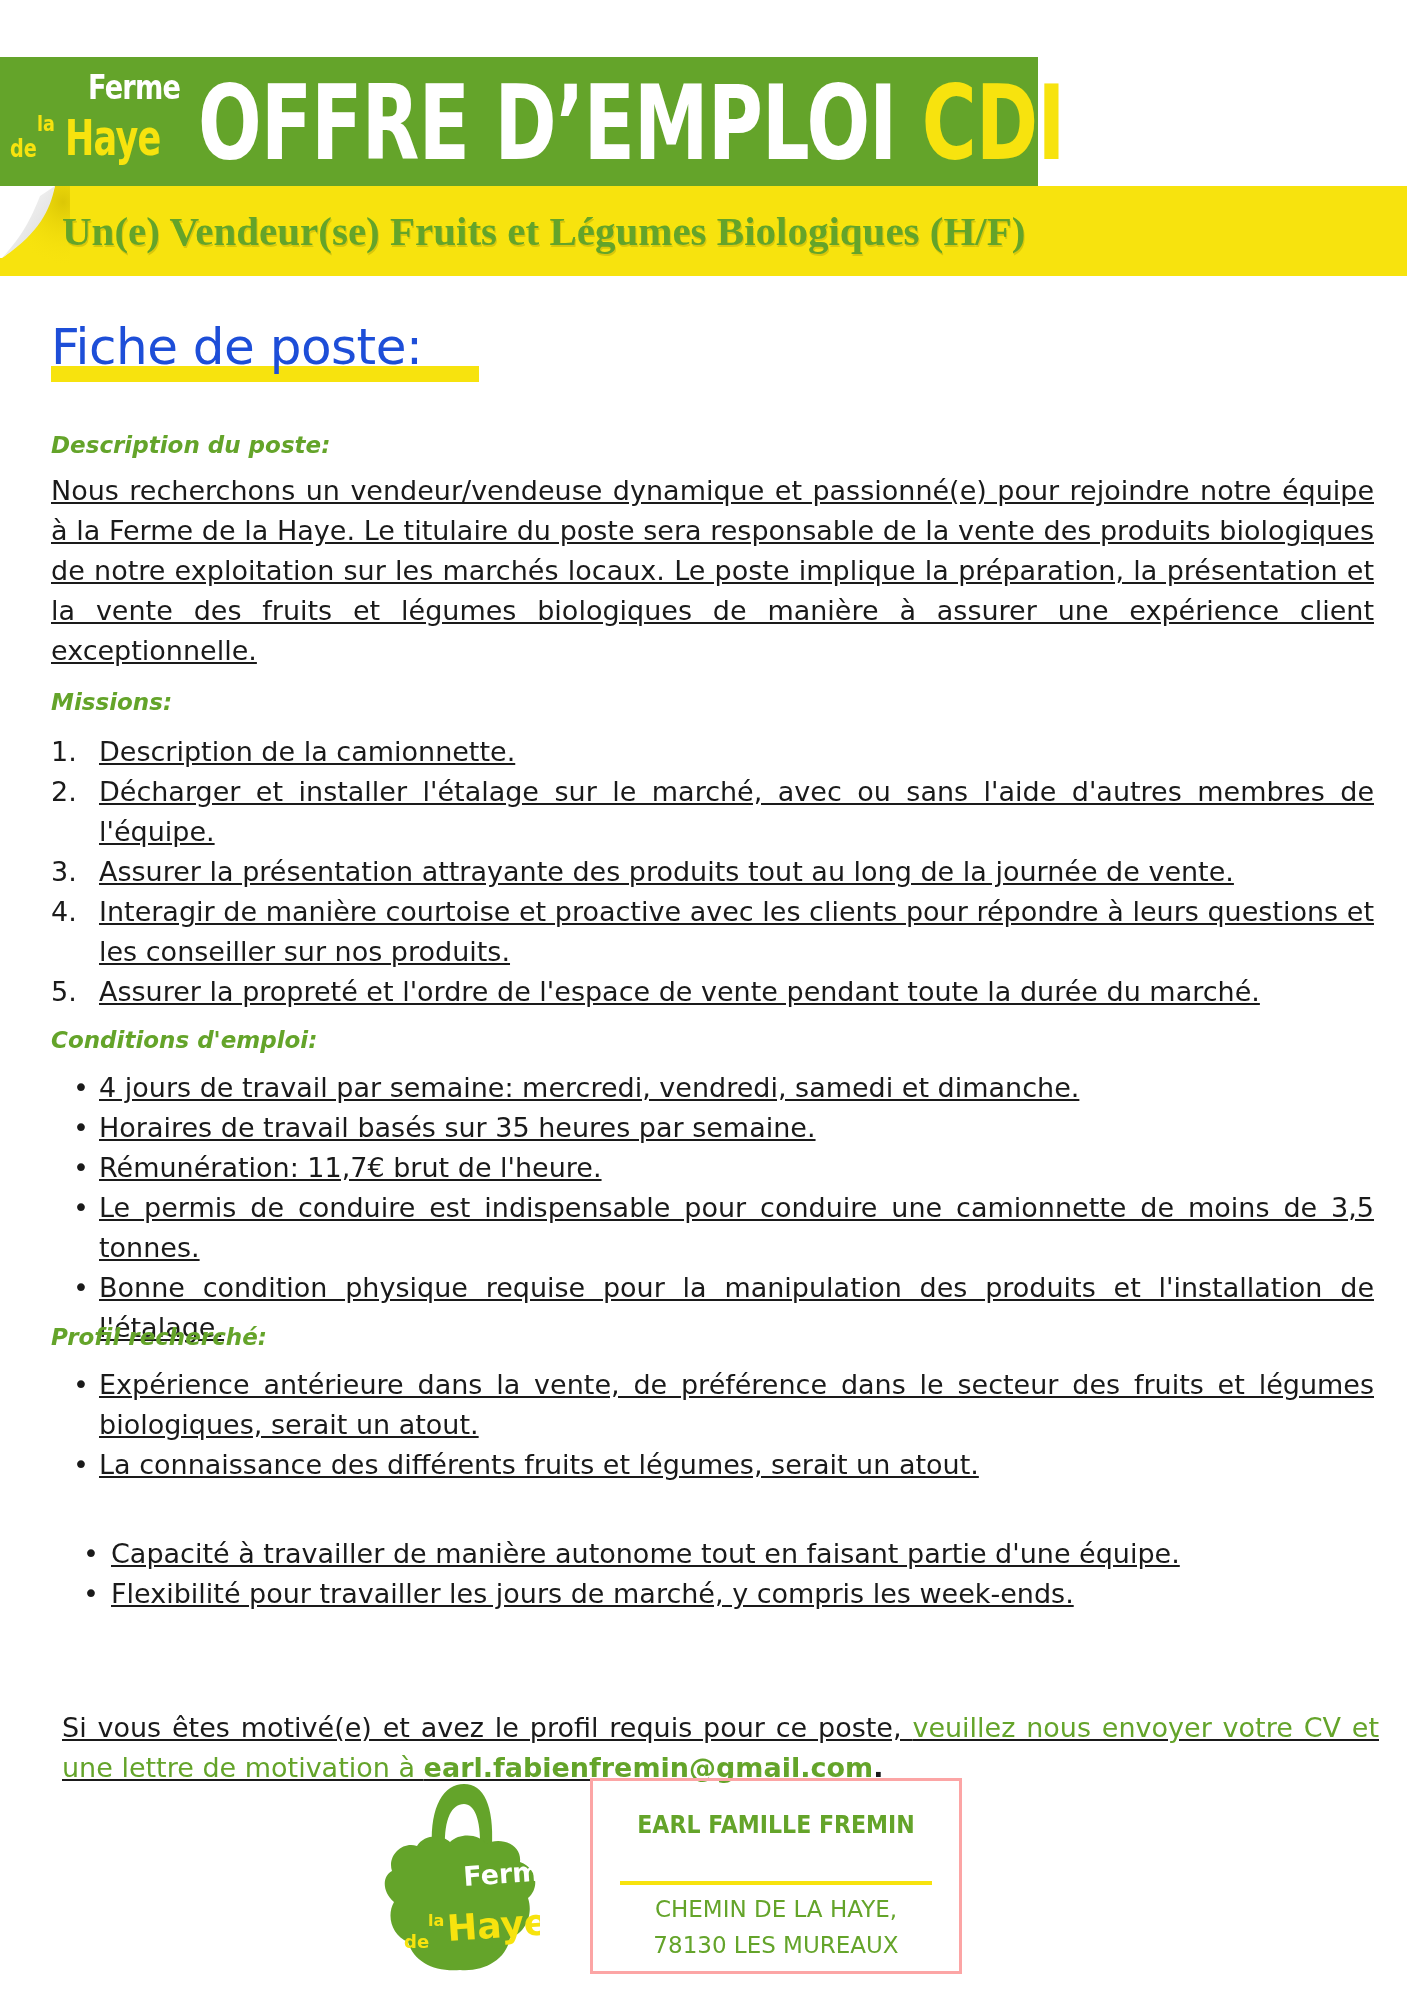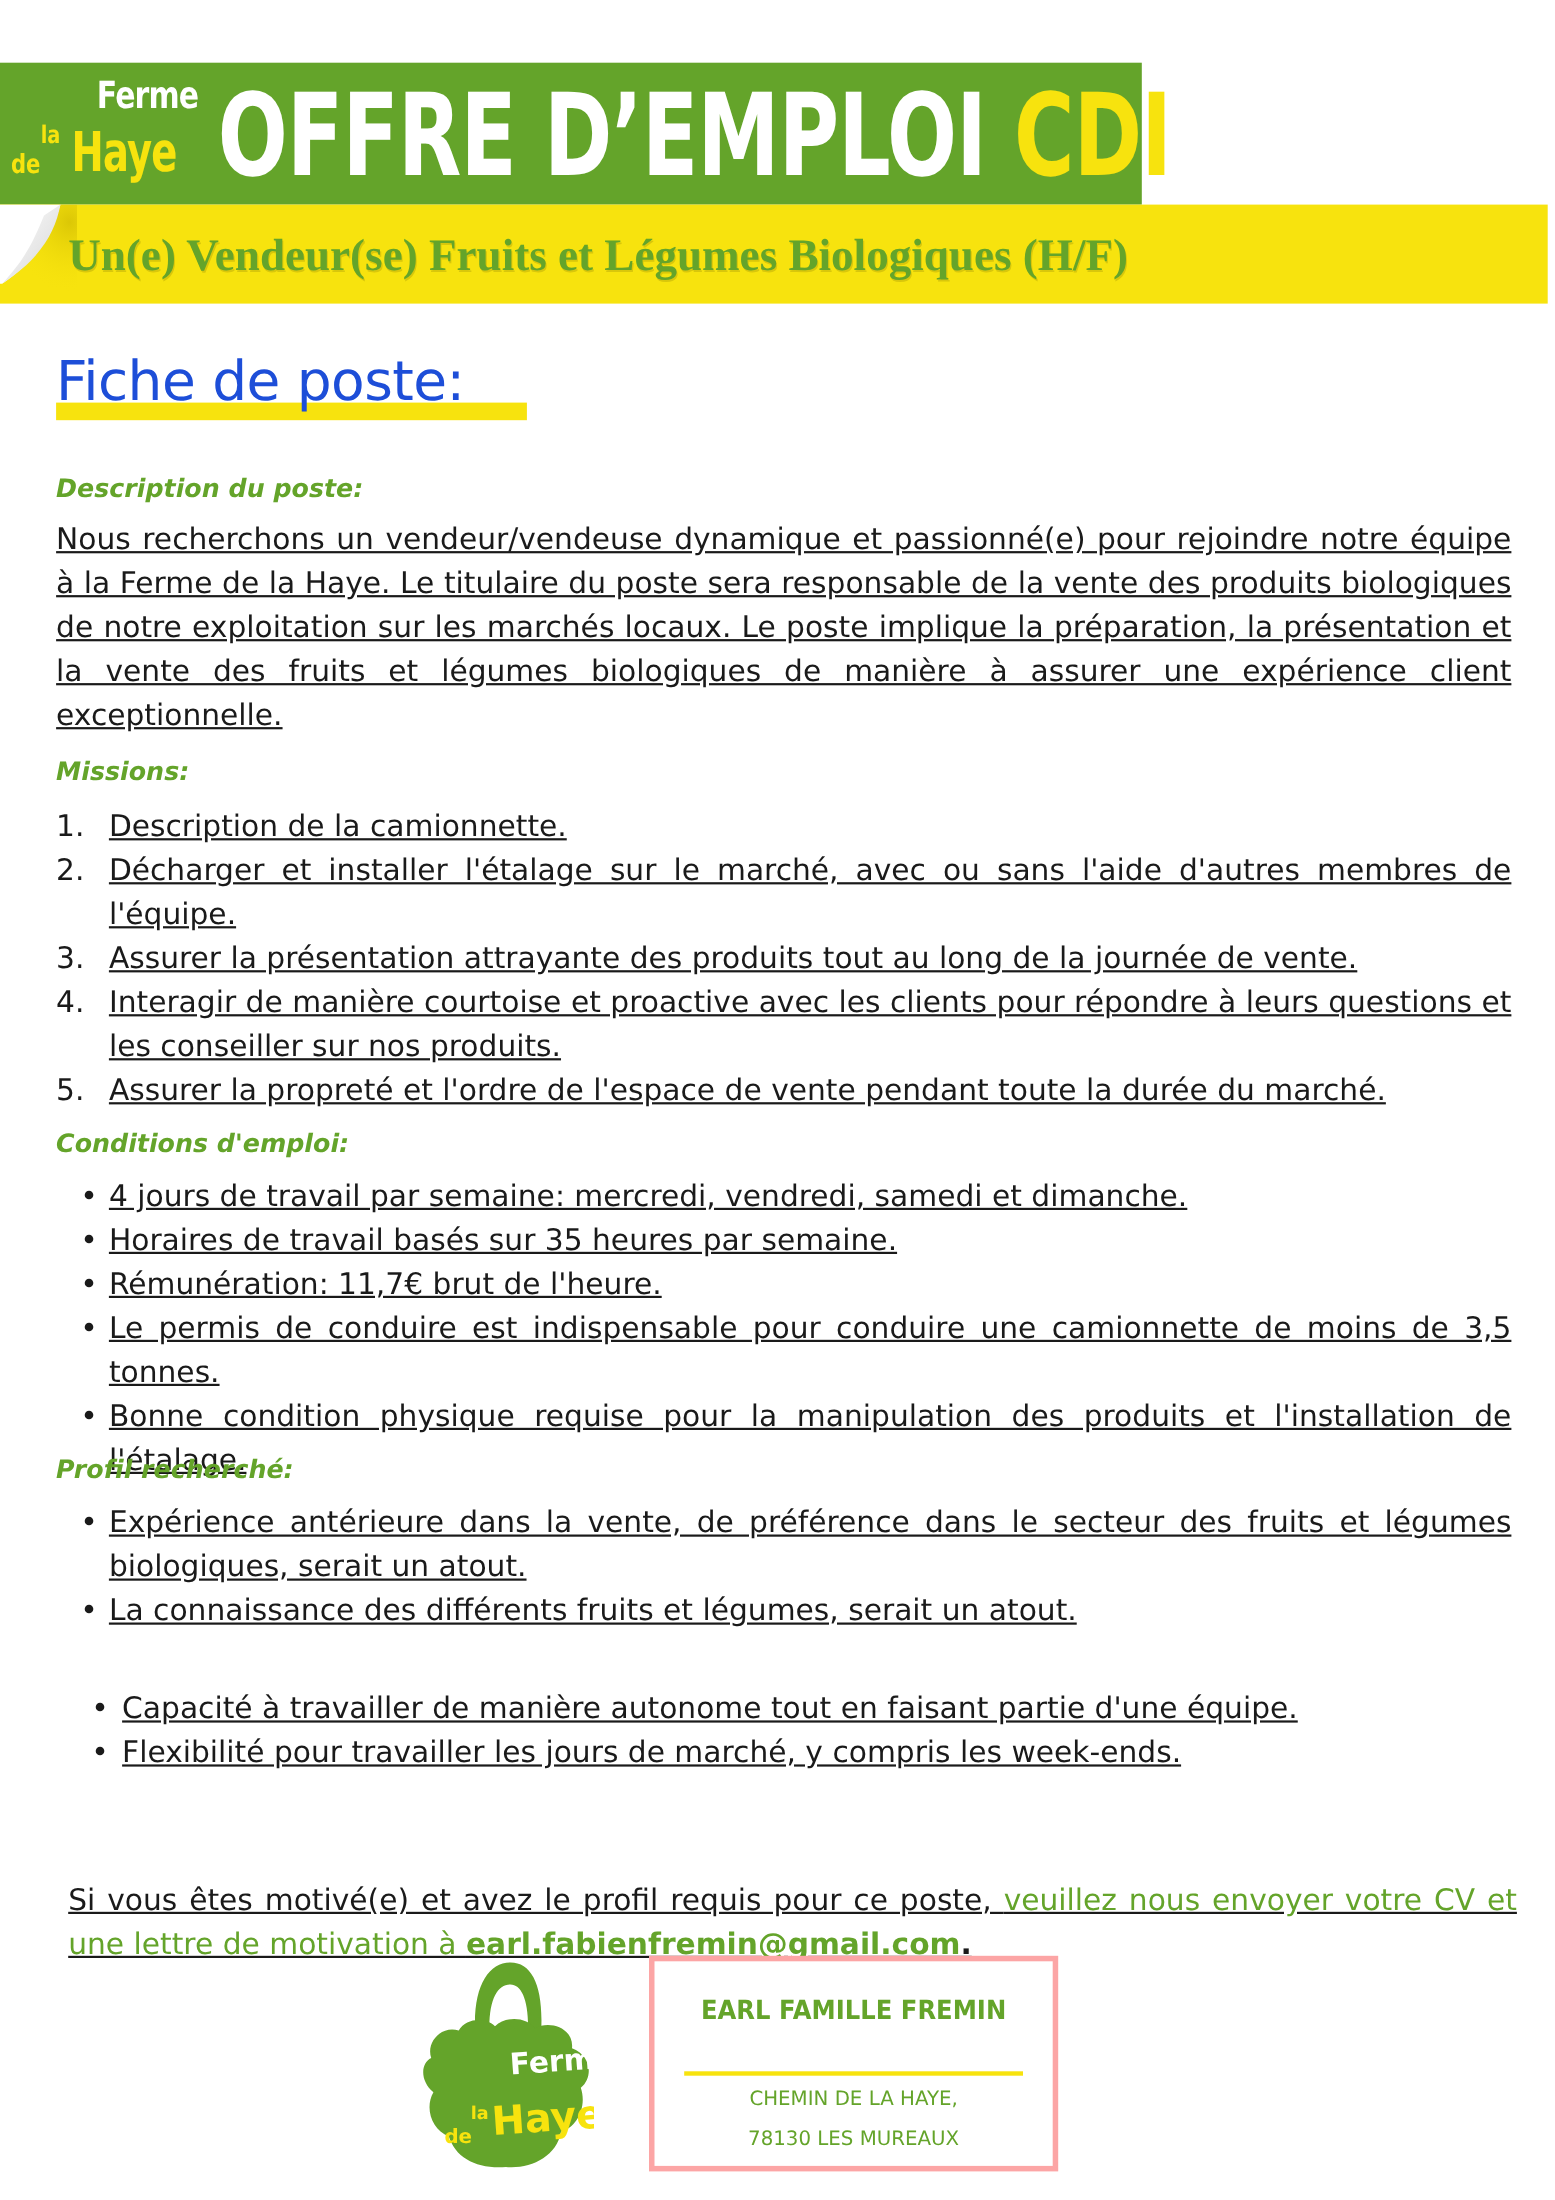--- a/index.html
+++ b/index.html
@@ -50,26 +50,26 @@
   #profil-list2 { left:61px; top:1534px; width:1313px; }
   #profil-list2 li { padding-left:50px; }
 
   #closing { left:62px; top:1663px; width:1317px; text-align:justify; text-align-last:left;margin-top:45px; }
   #closing .green { color:#64A42A; }
   #closing .email { color:#64A42A; font-weight:bold; }
   #closing .dot { font-weight:bold; }
 
   
   #basket-logo { left:382px; top:1776px; width:158px; height:200px; }
-  #address-box { left:590px; top:1778px; width:372px; height:196px; border:5px solid #fca5a5; box-sizing:border-box; }
+  #address-box { left:590px; top:1778px; width:372px; height:196px; border:3px solid #fca5a5; box-sizing:border-box; }
   #company-name { position:absolute; left:0; right:0; top:30px; text-align:center; font-family:"DejaVu Sans", sans-serif;
                   font-weight:bold; font-size:24px; color:#64A42A; white-space:nowrap; transform:scaleX(0.92); }
   #box-divider { position:absolute; left:27px; right:27px; top:100px; height:4px; background:#F7E30E; }
   #address-1, #address-2 { position:absolute; left:0; right:0; text-align:center; font-family:"DejaVu Sans", sans-serif;
-                  font-size:18px; color:#64A42A; white-space:nowrap; }
+                  font-size:23px; color:#64A42A; white-space:nowrap; }
   #address-1 { top:115px; }
   #address-2 { top:151px; }
 </style>
 </head>
 <body>
 
 <div id="green-banner" class="abs">
   <div id="logo-top" class="abs">
     <span class="logo-ferme">Ferme</span>
     <span class="logo-la">la</span>

